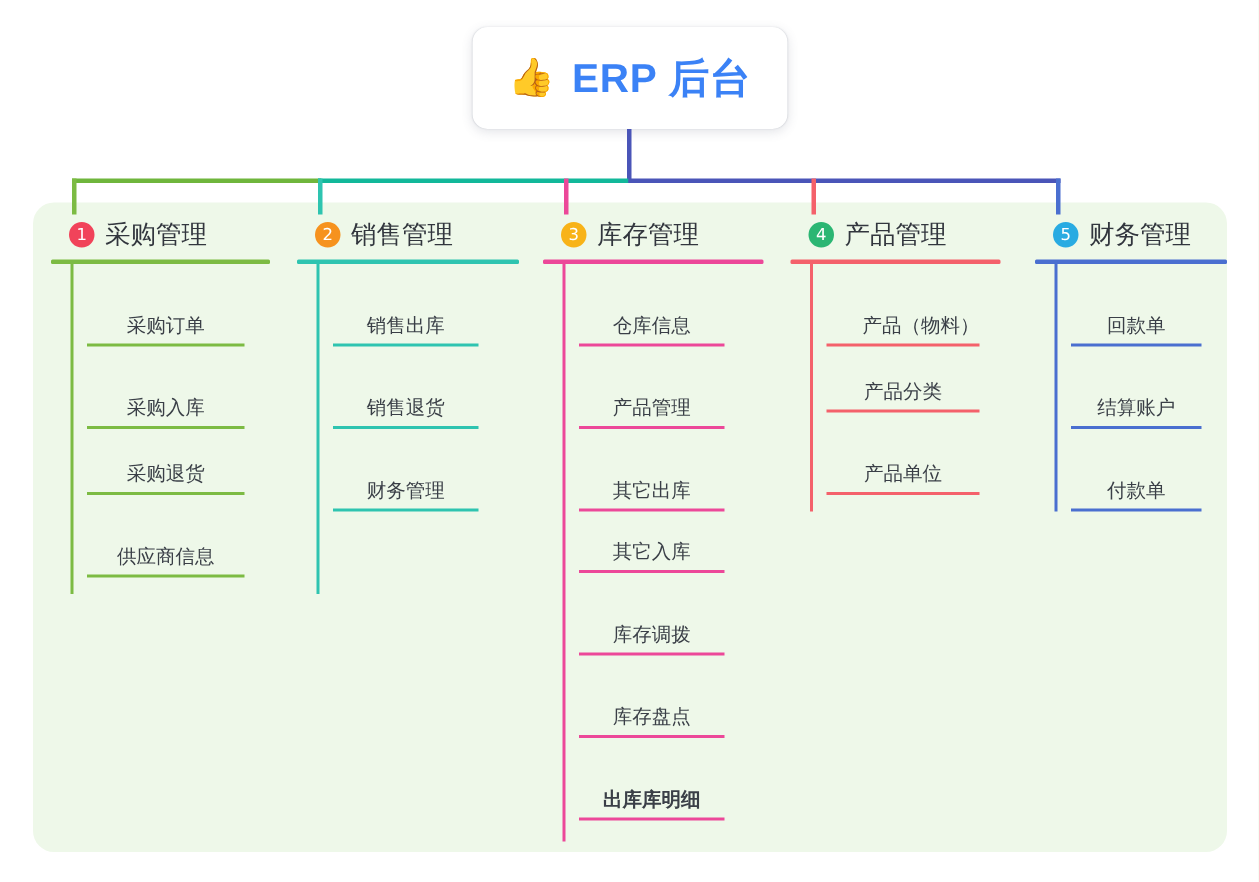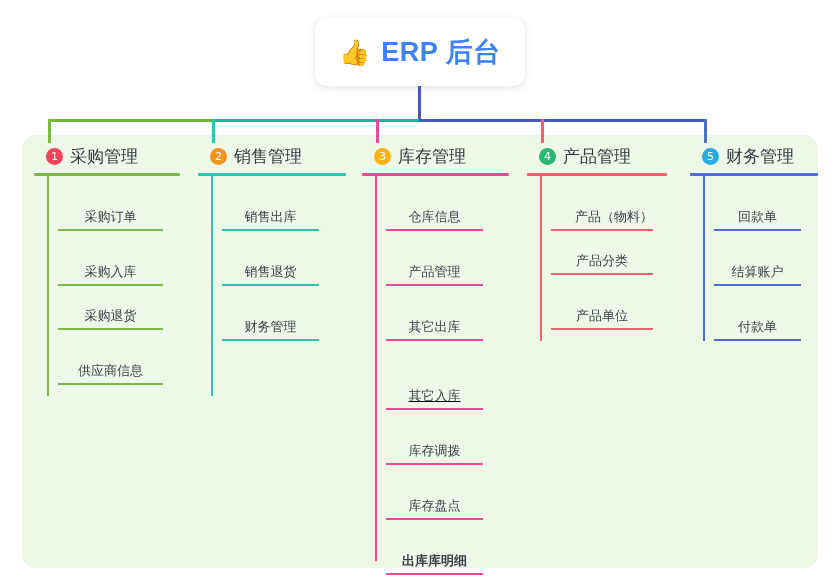--- a/index.html
+++ b/index.html
@@ -223,21 +223,21 @@
             <div class="leaf-rule" style="background: rgb(236, 72, 153); width: 97px;"></div>
           </div>
           <div class="leaf" style="height: 55px; width: 97px;">
             <span class="leaf-text">产品管理</span>
             <div class="leaf-rule" style="background: rgb(236, 72, 153); width: 97px;"></div>
           </div>
           <div class="leaf" style="height: 55px; width: 97px;">
             <span class="leaf-text">其它出库</span>
             <div class="leaf-rule" style="background: rgb(236, 72, 153); width: 97px;"></div>
           </div>
-          <div class="leaf" style="height: 69px; width: 97px; text-decoration: underline;">
+          <div class="leaf" style="height: 41px; width: 97px;">
             <span class="leaf-text">其它入库</span>
             <div class="leaf-rule" style="background: rgb(236, 72, 153); width: 97px;"></div>
           </div>
           <div class="leaf" style="height: 55px; width: 97px;">
             <span class="leaf-text">库存调拨</span>
             <div class="leaf-rule" style="background: rgb(236, 72, 153); width: 97px;"></div>
           </div>
           <div class="leaf" style="height: 55px; width: 97px;">
             <span class="leaf-text">库存盘点</span>
             <div class="leaf-rule" style="background: rgb(236, 72, 153); width: 97px;"></div>

